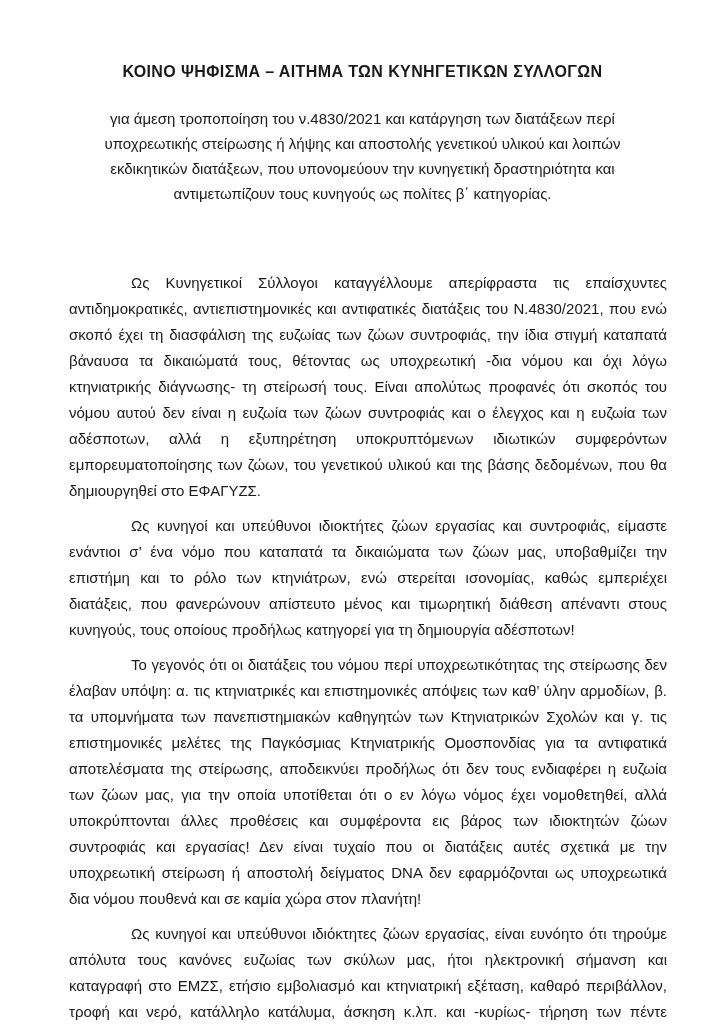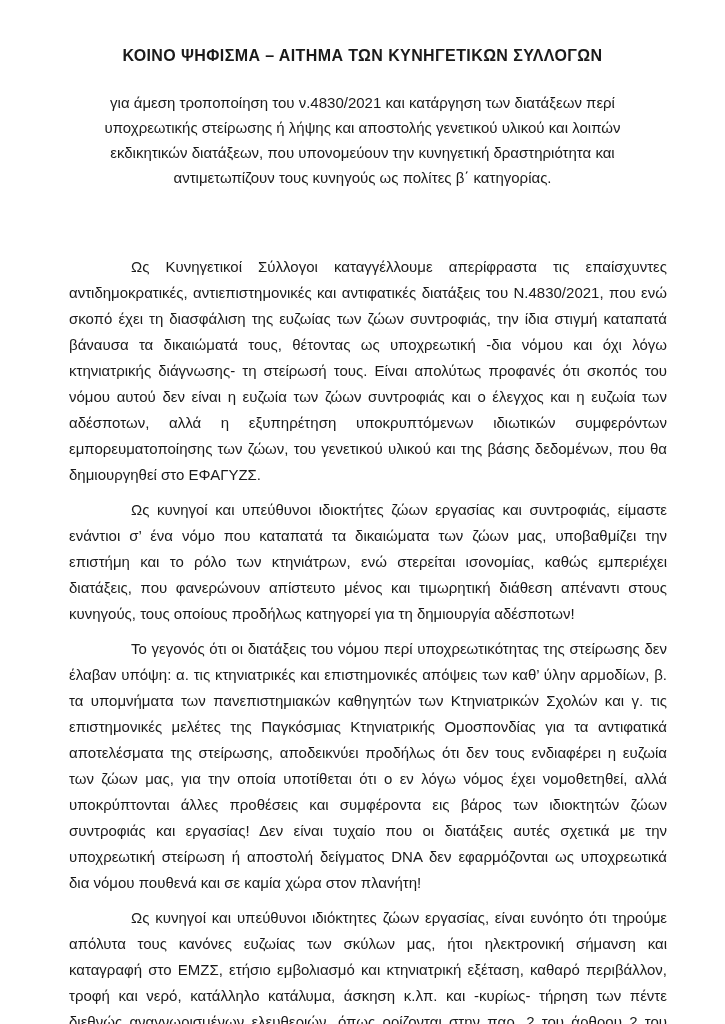--- a/index.html
+++ b/index.html
@@ -20,21 +20,21 @@
     font-family: "Liberation Sans", sans-serif;
     color: var(--text-color);
     overflow: hidden;
   }
   .doc-title {
     font-size: 16px;
     line-height: 20px;
     font-weight: 700;
     text-align: center;
     letter-spacing: 0.4px;
-    margin: 0 0 24px 0;
+    margin: 16px 0 24px 0;
     color: var(--text-color);
   }
   .doc-subtitle {
     font-size: 15px;
     line-height: 25px;
     font-weight: 400;
     text-align: center;
     max-width: 560px;
     margin: 0 auto 64px auto;
     color: var(--text-color);

